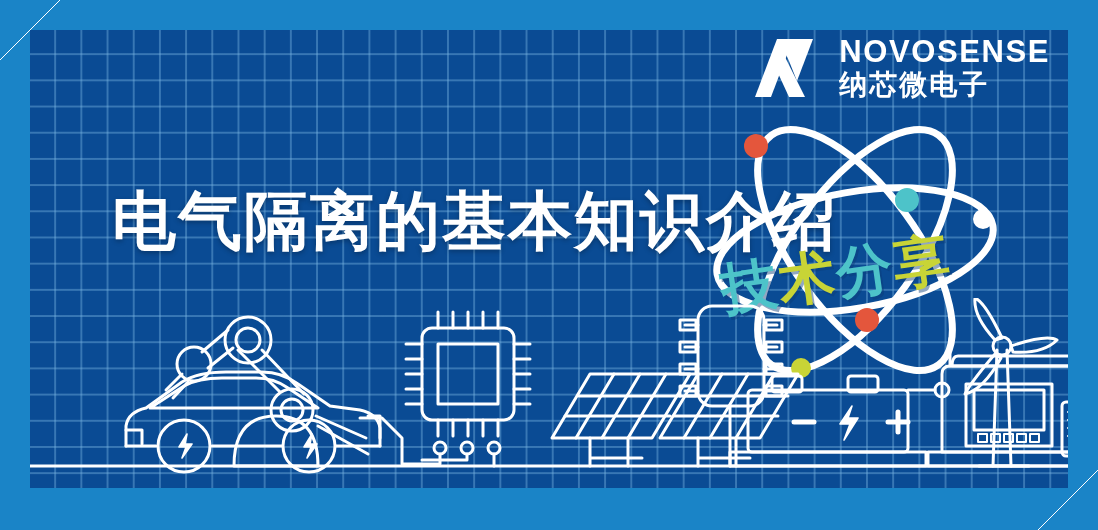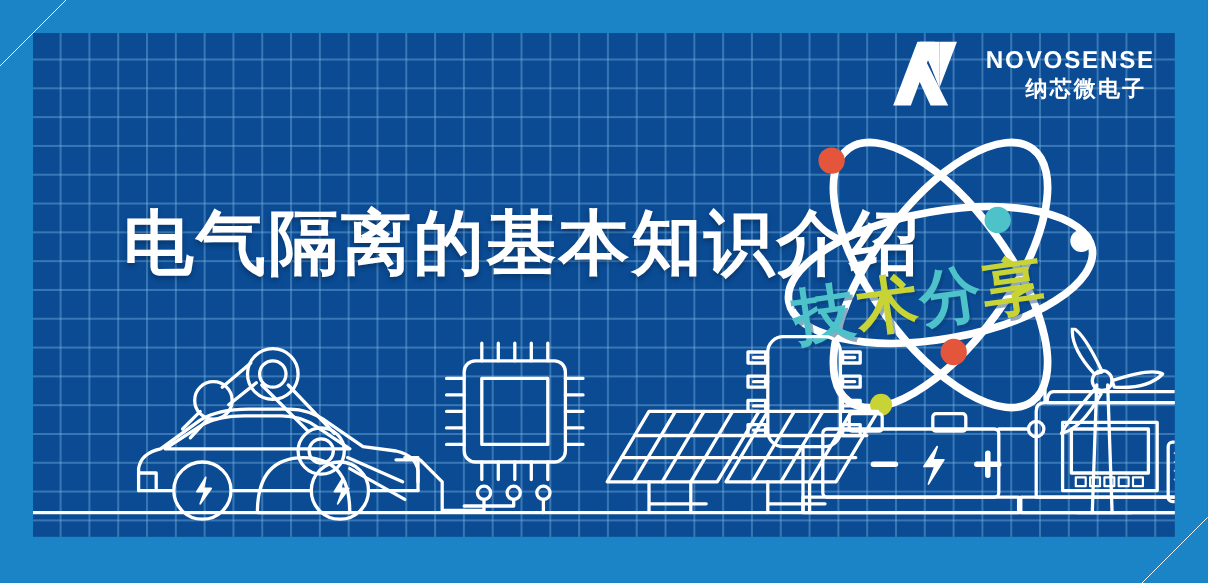--- a/index.html
+++ b/index.html
@@ -27,27 +27,26 @@
     background-size:26.2px 26.2px;
     background-position:-2px -3px;
     overflow:hidden;
   }
 
   
   #logo{position:absolute;right:18px;top:6px;display:flex;align-items:center;gap:12px;}
   #logo-mark{width:74px;height:62px;flex:none;}
   #logo-text{display:flex;flex-direction:column;line-height:1;}
   #logo-en{
-    color:#fff;font-weight:700;font-size:22px;letter-spacing:1.6px;
+    color:#fff;font-weight:700;font-size:31px;letter-spacing:1.6px;
     font-family:"Liberation Sans",sans-serif;
   }
   #logo-cn{
-    color:#fff;font-weight:700;font-size:20px;letter-spacing:2px;margin-top:4px;
+    color:#fff;font-weight:700;font-size:28px;letter-spacing:2px;margin-top:4px;
     font-family:"DejaVu Sans",sans-serif;
-    margin-left:36px;
   }
 
   
   #title{
     position:absolute;left:82px;top:148px;
     color:#ffffff;font-weight:700;font-size:64px;letter-spacing:2px;
     font-family:"DejaVu Sans","Liberation Sans",sans-serif;
     white-space:nowrap;
     text-shadow:0 2px 5px rgba(0,0,0,.28);
   }

